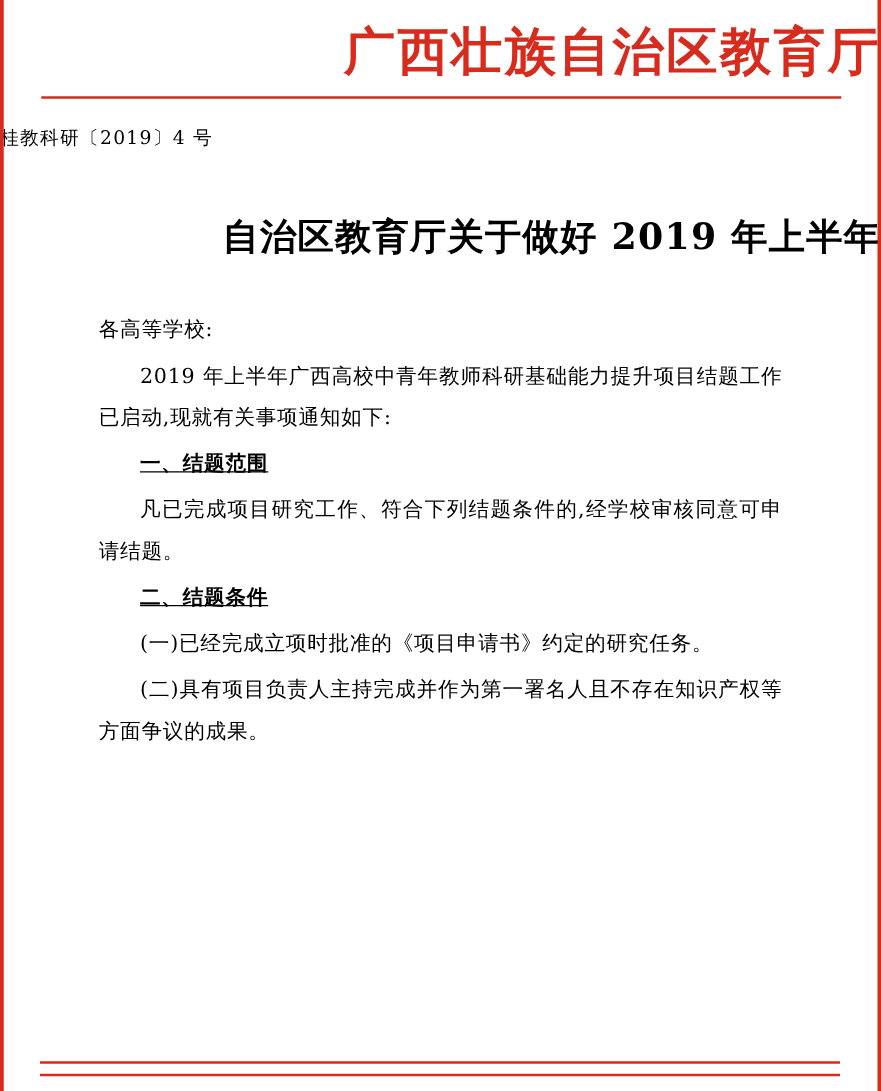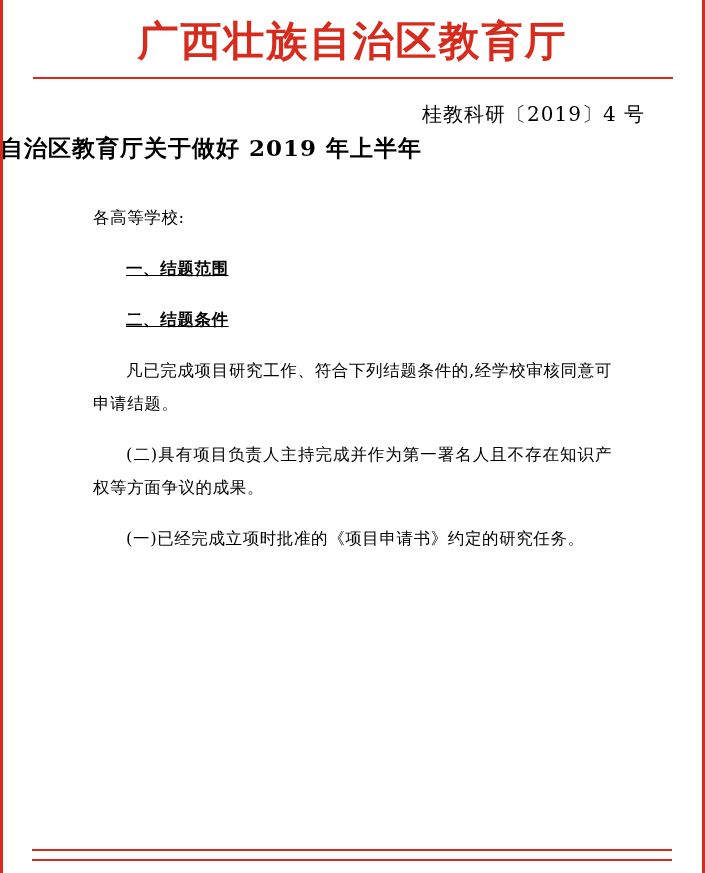--- a/index.html
+++ b/index.html
@@ -26,64 +26,64 @@
     top: 0;
     width: 3px;
     height: 873px;
     background: #d72b1e;
   }
   .side-rule.left { left: 0; }
   .side-rule.right { right: 0; }
 
   .masthead {
     padding-top: 16px;
-    text-align: center;
+    text-align: right;
   }
   .masthead-title {
     color: #d72b1e;
     font-family: "DejaVu Serif", "Liberation Serif", serif;
     font-weight: bold;
     font-size: 41px;
     letter-spacing: 2px;
     line-height: 1.25;
     white-space: nowrap;
   }
   .masthead-rule {
     margin: 10px auto 0 auto;
     width: 640px;
     height: 2px;
     background: #d72b1e;
   }
 
   .doc-number {
     margin-top: 22px;
     padding-right: 60px;
-    text-align: right;
-    font-size: 20px;
+    font-size: 15px;
     letter-spacing: 1px;
   }
 
   .title-block {
-    text-align: left;
+    margin-top: 44px;
+    text-align: right;
     font-weight: bold;
-    font-size: 23px;
+    font-size: 29px;
     line-height: 1.75;
     letter-spacing: 1px;
   }
   .title-line { display: block; }
 
   .body-block {
     margin: 32px auto 0 auto;
     width: 555px;
     font-size: 16.5px;
     line-height: 2.0;
     text-align: justify;
     letter-spacing: 0.6px;
   }
-  .para { margin: 18px; text-indent: 0; }
+  .para { margin: 4px; text-indent: 0; }
   .para.indent { text-indent: 2em; }
   .para.heading { text-indent: 2em; font-weight: bold; text-decoration: underline; }
 
   .footer-rule {
     position: absolute;
     left: 32px;
     width: 640px;
     height: 2px;
     background: #d72b1e;
   }
@@ -104,23 +104,24 @@
   </div>
 
   <div class="doc-number">桂教科研〔2019〕4 号</div>
 
   <div class="title-block">
     <span class="title-line">自治区教育厅关于做好 2019 年上半年</span>
   </div>
 
   <div class="body-block">
     <p class="para">各高等学校:</p>
+    <p class="para indent">2019 年上半年广西高校中青年教师科研基础能力提升项目结题工作已启动,现就有关事项通知如下:</p>
     <p class="para heading">一、结题范围</p>
+    <p class="para indent">凡已完成项目研究工作、符合下列结题条件的,经学校审核同意可申请结题。</p>
     <p class="para heading">二、结题条件</p>
-    <p class="para indent">凡已完成项目研究工作、符合下列结题条件的,经学校审核同意可申请结题。</p>
+    <p class="para indent">(一)已经完成立项时批准的《项目申请书》约定的研究任务。</p>
     <p class="para indent">(二)具有项目负责人主持完成并作为第一署名人且不存在知识产权等方面争议的成果。</p>
-    <p class="para indent">(一)已经完成立项时批准的《项目申请书》约定的研究任务。</p>
   </div>
 
   <div class="footer-rule one"></div>
   <div class="footer-rule two"></div>
 
 </div>
 
 </body></html>

